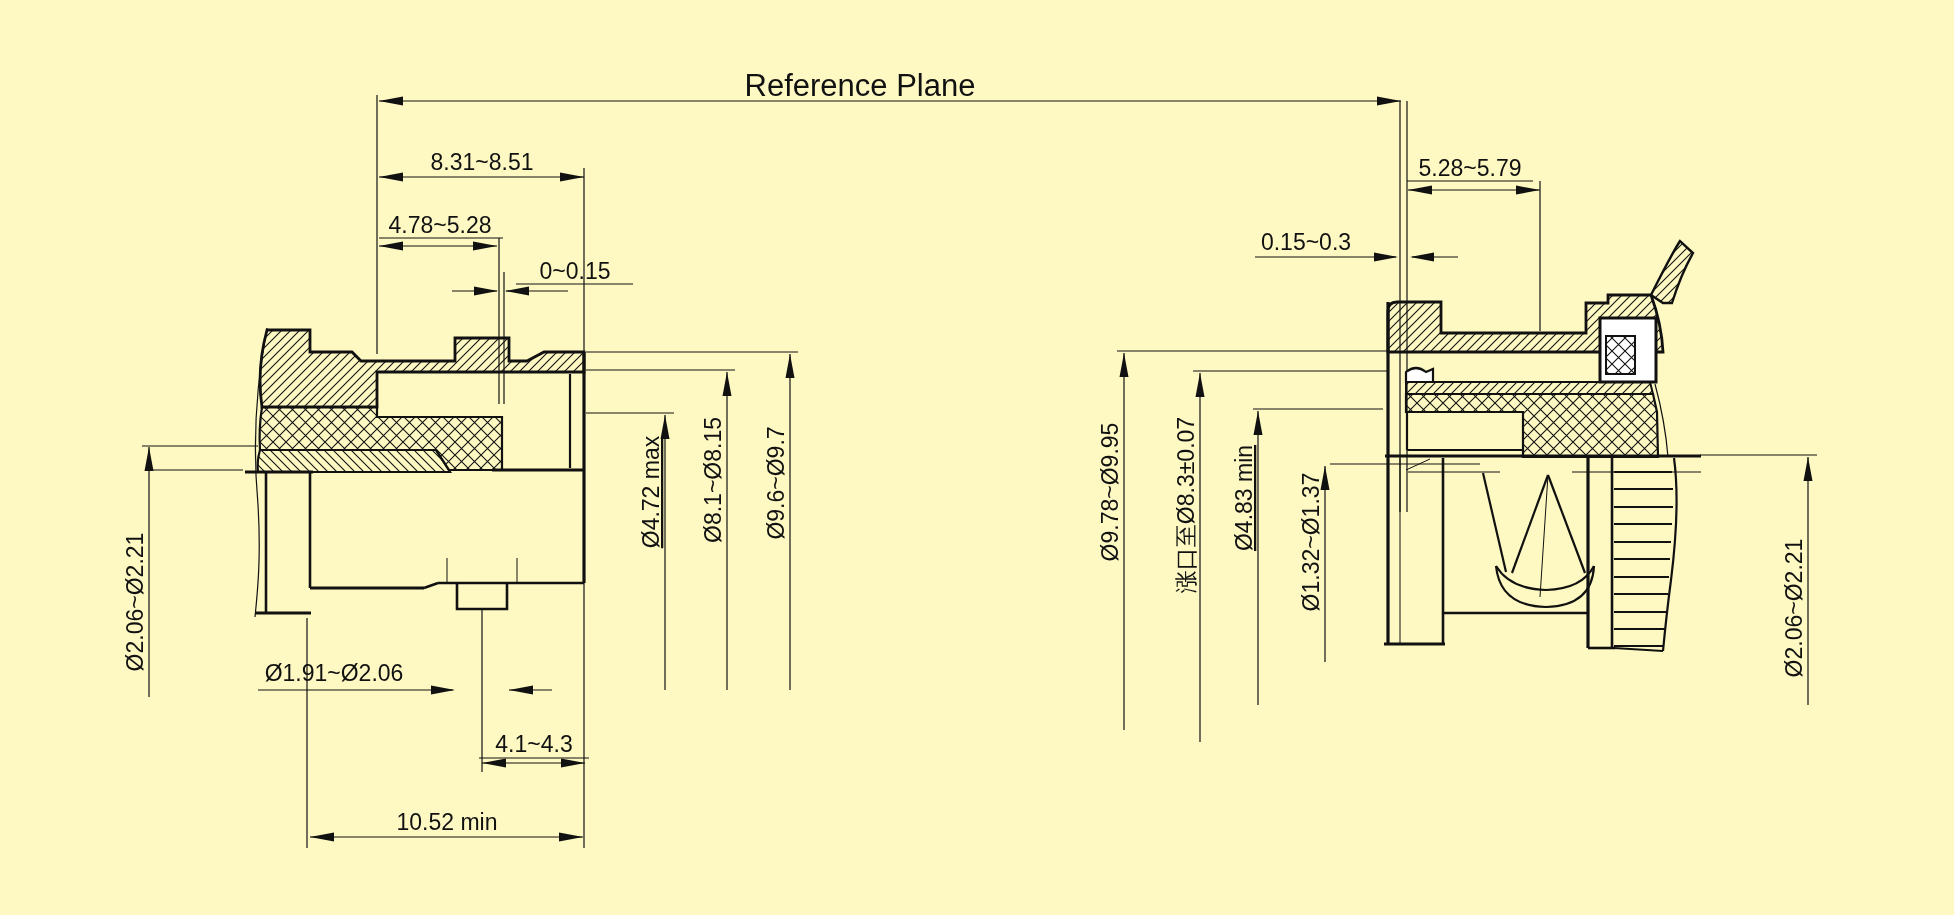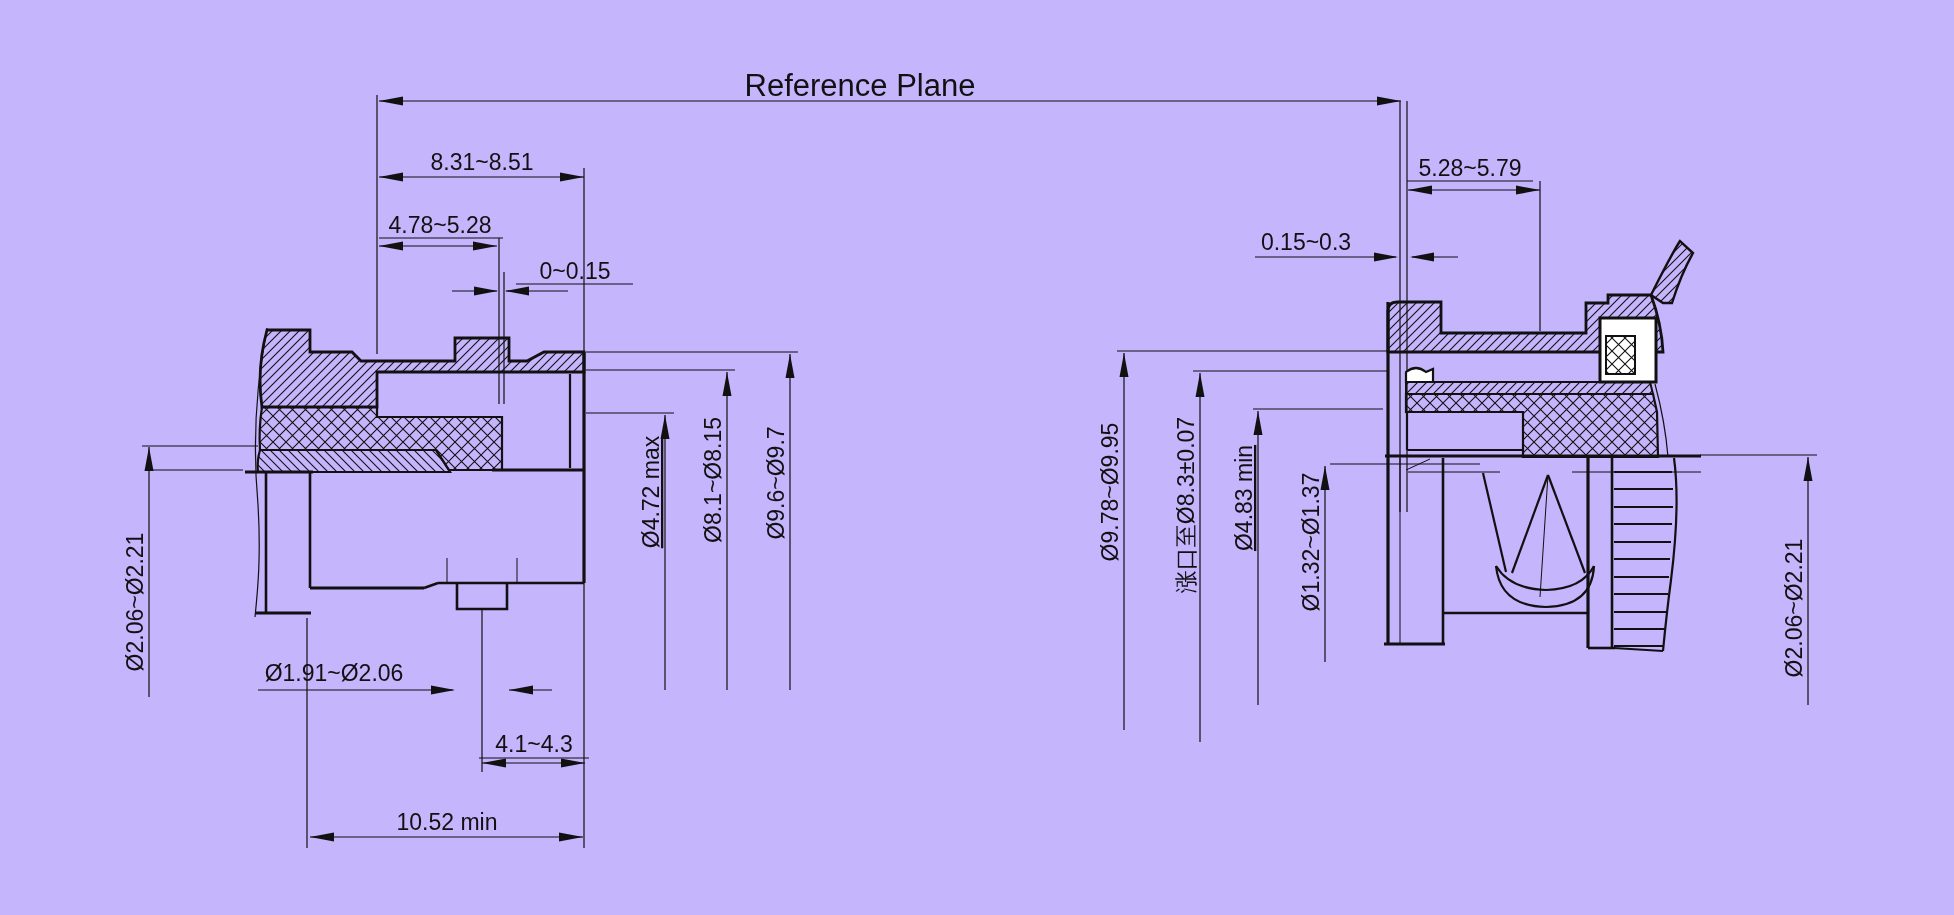--- a/index.html
+++ b/index.html
@@ -1,16 +1,16 @@
 <!DOCTYPE html>
 <html><head>
 <meta charset="utf-8">
 <style>
   html,body{margin:0;padding:0;background:#fff;}
-  .canvas{width:1954px;height:915px;position:relative;background:#c4b5fd;overflow:hidden;}
+  .canvas{width:1954px;height:915px;position:relative;background:#fef9c3;overflow:hidden;}
   svg{display:block;}
   text{font-family:"Liberation Sans","DejaVu Sans",sans-serif;fill:#111;}
   .dimtxt{font-size:23px;}
   .titletxt{font-size:31px;}
   .thin{stroke:#111;stroke-width:1.2;fill:none;}
   .hair{stroke:#111;stroke-width:1;fill:none;}
   .med{stroke:#111;stroke-width:2.2;fill:none;}
   .med2{stroke:#111;stroke-width:2.6;fill:none;}
   .thick{stroke:#111;stroke-width:3.2;fill:none;}
   .arrow{fill:#111;stroke:none;}

